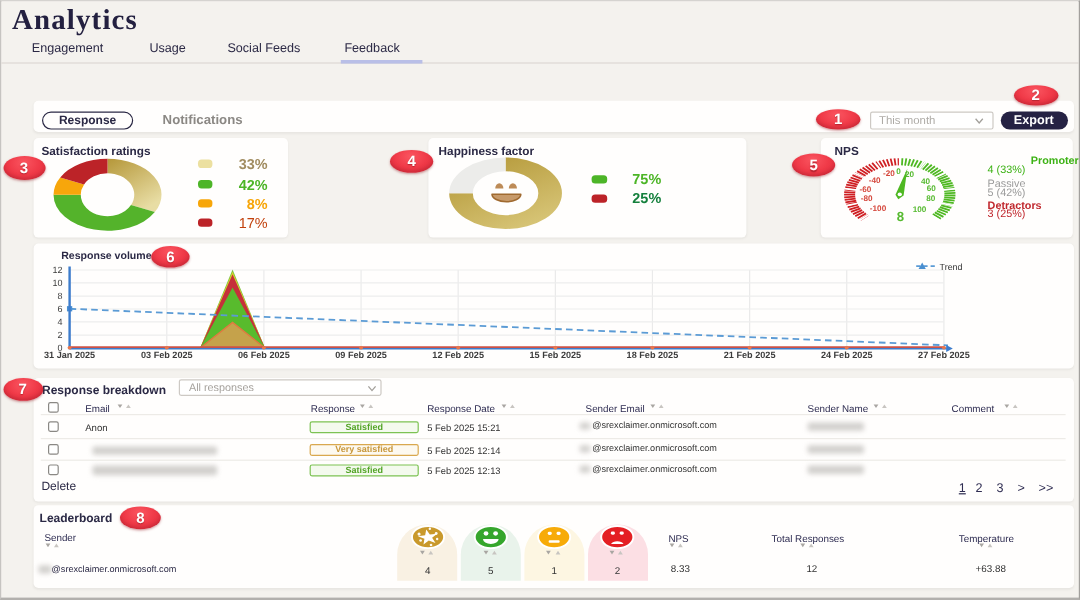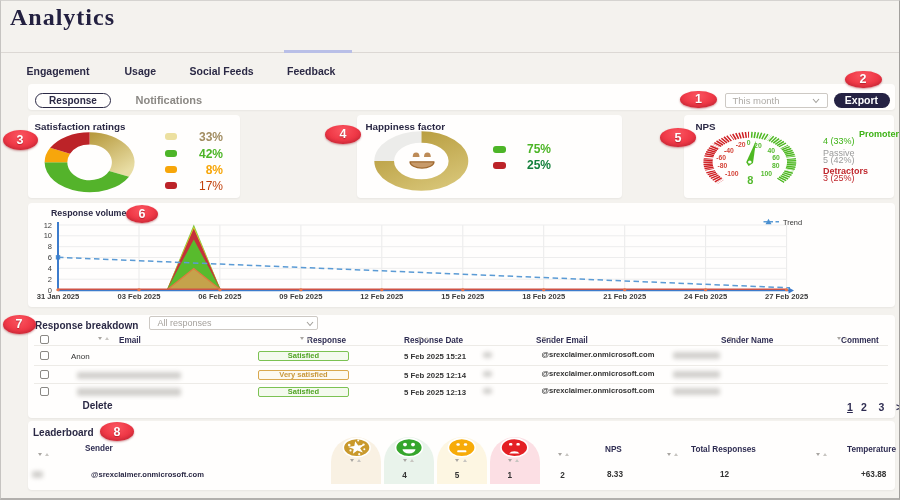--- a/index.html
+++ b/index.html
@@ -2,22 +2,22 @@
 <html><head><meta charset="utf-8">
 <style>
   * { margin:0; padding:0; box-sizing:border-box; }
   html,body { width:900px; height:500px; font-family:"Liberation Sans",sans-serif; }
   body { background:#f4f2ee; position:relative; overflow:hidden;
          border-top:1px solid #d5d3d0; border-left:1.5px solid #c6c4c1;
          border-right:1.5px solid #a2a09d; border-bottom:2.5px solid #b2b0ad; }
   .card { position:absolute; background:#fffefd; border-radius:4px;
            box-shadow:0 1px 2px rgba(0,0,0,0.05); }
   .abs { position:absolute; }
-  .b { font-weight:bold;margin-left:48px; }
-  .nav { color:#2b2945; font-weight:bold; font-size:10.5px;margin-top:31px; }
+  .b { font-weight:normal; }
+  .nav { color:#2b2945; font-weight:normal; font-size:10.5px; }
 </style></head>
 <body>
 
 <div class="abs" style="left:9px;top:3px;font-family:'Liberation Serif',serif;font-weight:bold;font-size:24px;color:#232040;letter-spacing:1px;">Analytics</div>
 
 <div class="abs nav" style="left:25.5px;top:32.5px;">Engagement</div>
 <div class="abs nav" style="left:123.5px;top:32.5px;">Usage</div>
 <div class="abs nav" style="left:188.5px;top:32.5px;">Social Feeds</div>
 <div class="abs nav" style="left:286px;top:32.5px;">Feedback</div>
 <div class="abs" style="left:0;top:51px;width:900px;height:1px;background:#dcd8d4;"></div>

